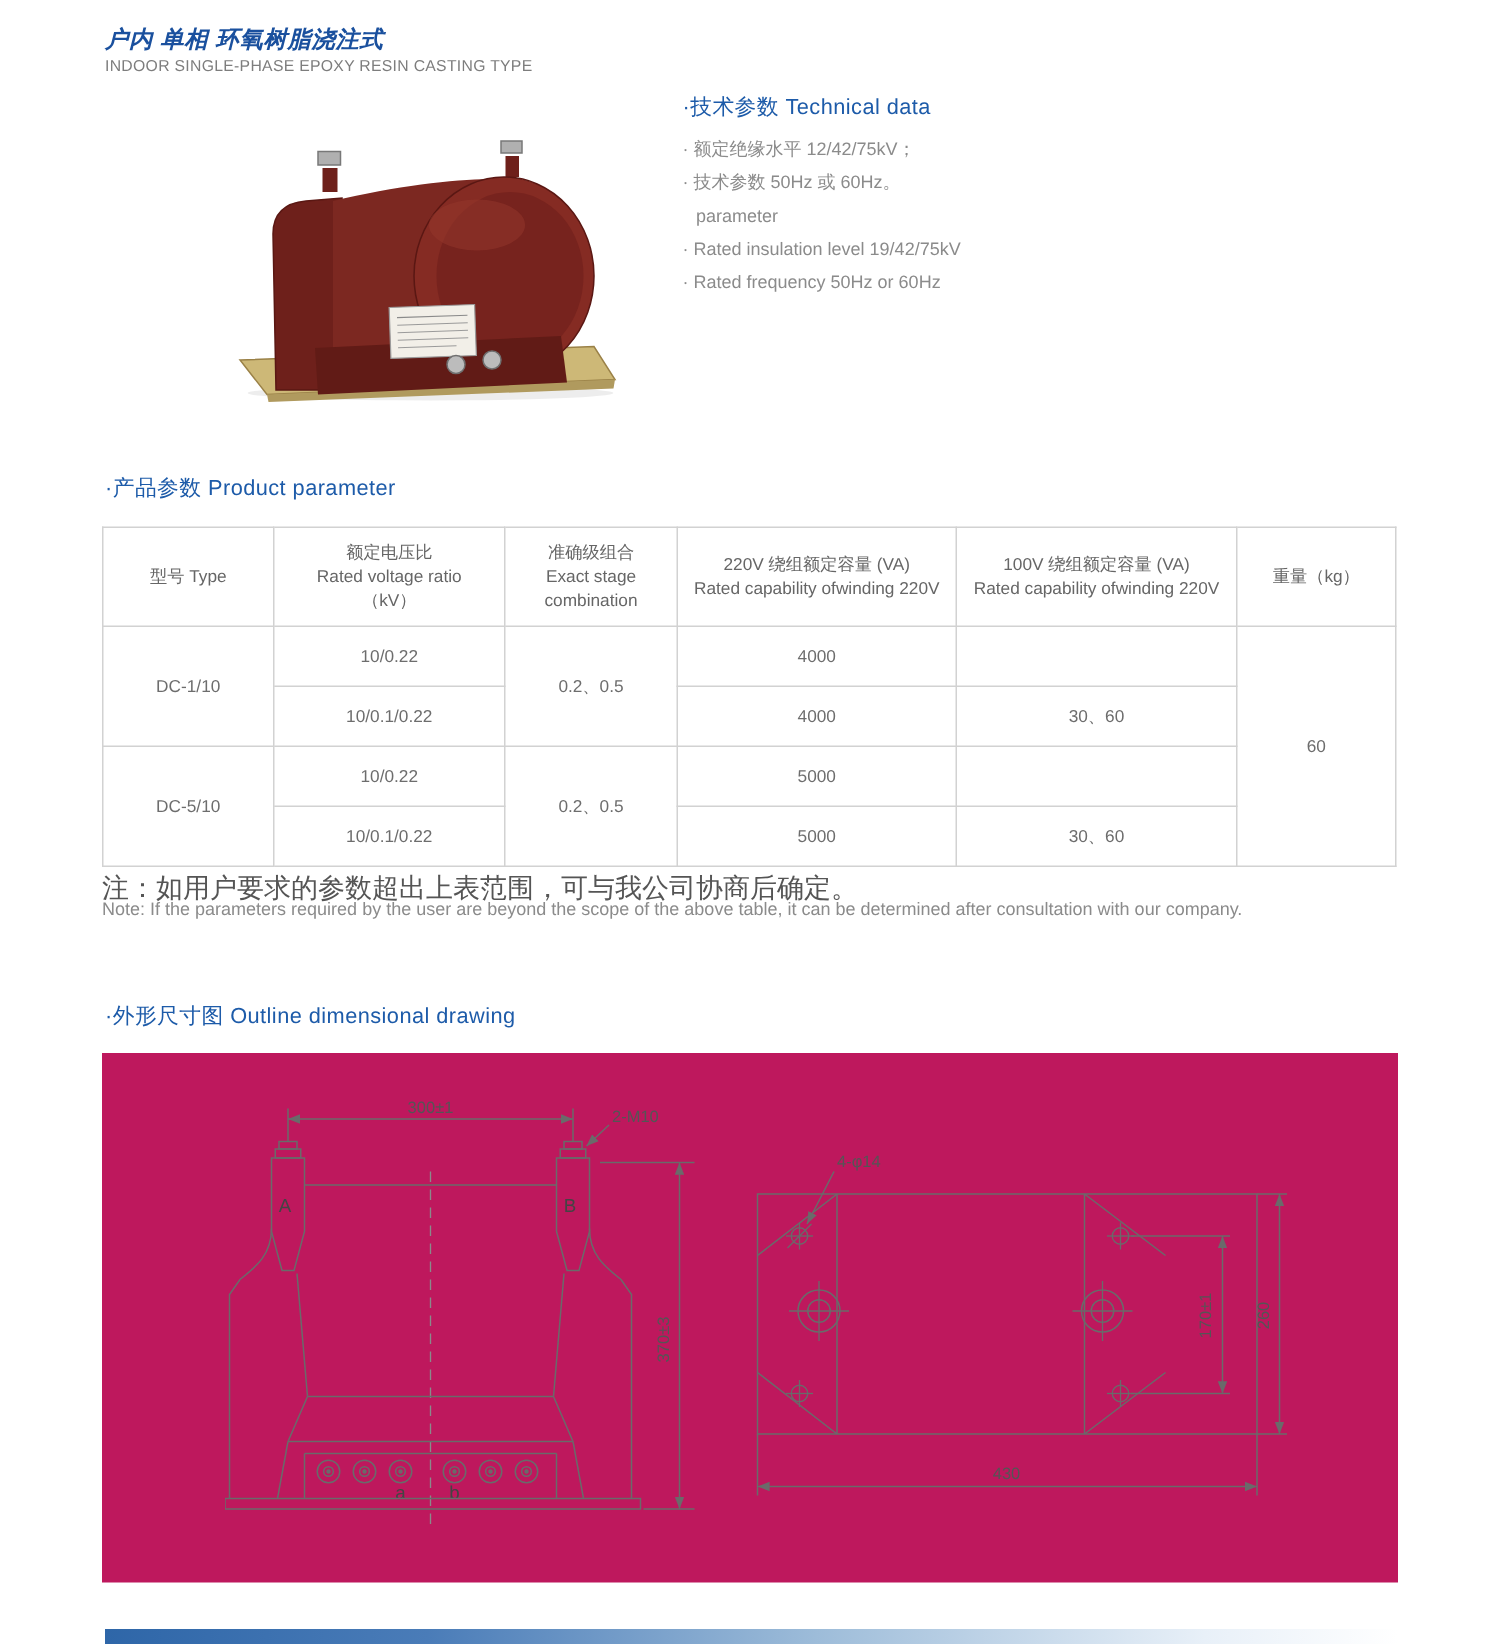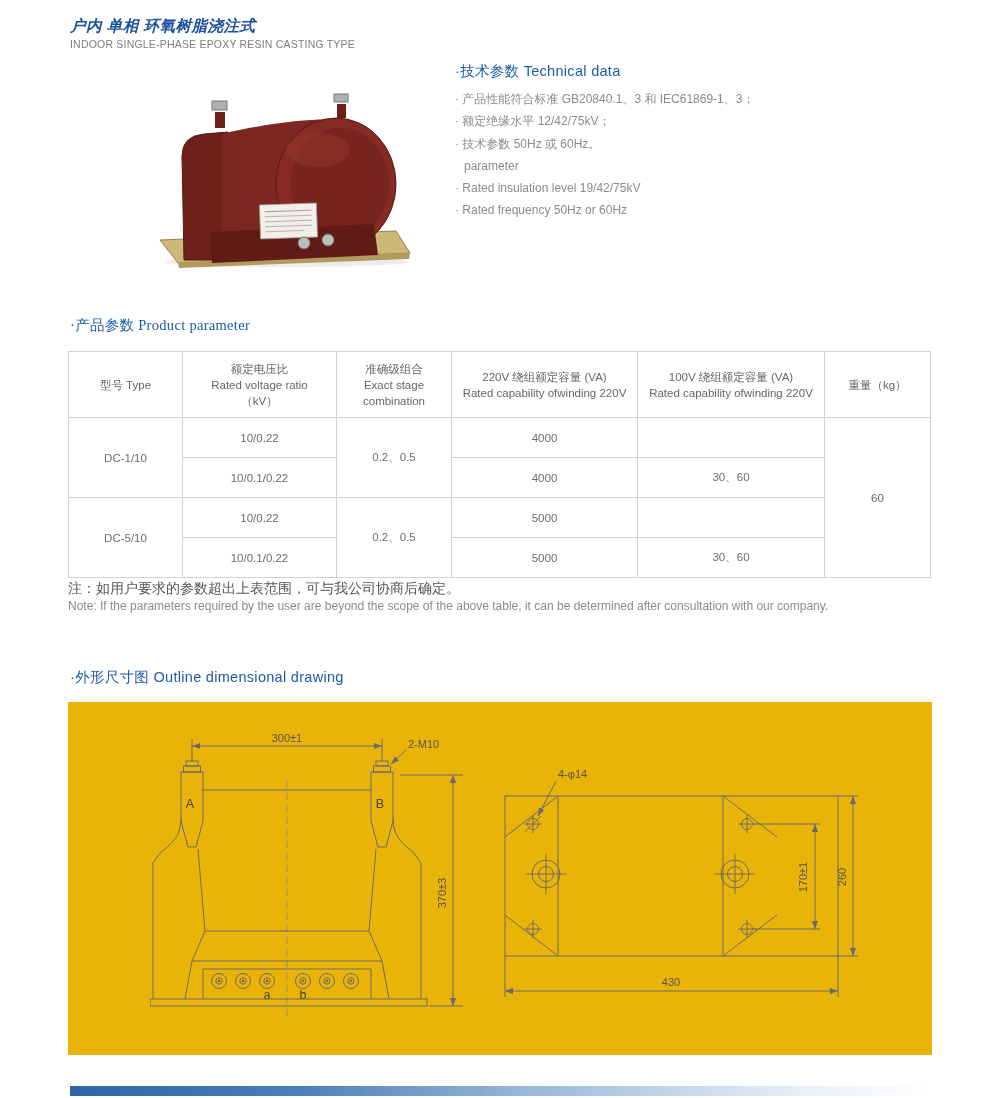--- a/index.html
+++ b/index.html
@@ -20,24 +20,24 @@
   .tech-list .ln.cont{padding-left:9px;}
   
   table.params{left:68px;top:351px;width:862px;border-collapse:collapse;table-layout:fixed;position:absolute;}
   table.params th,table.params td{
     border:1px solid #d2d2d2;color:#6d6d6d;font-weight:normal;
     text-align:center;vertical-align:middle;font-size:11.5px;
   }
   table.params th{height:63px;line-height:16px;white-space:pre-line;color:#666;}
   table.params td{height:37px;}
   
-  .note-zh{left:68px;top:580px;font-size:14px;color:#555;}
+  .note-zh{left:68px;top:580px;font-size:18px;color:#555;}
   .note-en{left:68px;top:599px;font-size:12px;color:#8b8b8b;}
   
-  .panel{left:68px;top:702px;width:864px;height:353px;background:#eab308;}
+  .panel{left:68px;top:702px;width:864px;height:353px;background:#be185d;}
   svg text{font-family:"Liberation Sans","DejaVu Sans",sans-serif;fill:#555;font-size:11px;}
   svg .lbl{font-size:12.5px;fill:#444;}
   
   .footer-bar{left:70px;top:1086px;width:862px;height:10px;
     background:linear-gradient(90deg,#2e66a8 0%,#4a7cb8 25%,#9dbcd9 55%,#e8f0f8 85%,#ffffff 100%);}
 </style>
 </head>
 <body>
 
 <div class="abs title">户内 单相 环氧树脂浇注式</div>
@@ -71,29 +71,28 @@
     <line x1="113" y1="134" x2="160" y2="134" stroke="#9a9a9a" stroke-width="0.7"></line>
     <line x1="113" y1="139" x2="152" y2="139" stroke="#9a9a9a" stroke-width="0.7"></line>
   </g>
 
   <circle cx="152" cy="151" r="6" fill="#bcbcbc" stroke="#6f6f6f"></circle>
   <circle cx="176" cy="148" r="6" fill="#bcbcbc" stroke="#6f6f6f"></circle>
 </svg>
 
 <div class="abs sec-head" style="left:455px;top:62px;text-align:center;">·技术参数 Technical data</div>
 <div class="abs tech-list">
-  <div class="ln">· 产品性能符合标准 GB20840.1、3 和 IEC61869-1、3；</div>
   <div class="ln">· 额定绝缘水平 12/42/75kV；</div>
   <div class="ln">· 技术参数 50Hz 或 60Hz。</div>
   <div class="ln cont">parameter</div>
   <div class="ln">· Rated insulation level 19/42/75kV</div>
   <div class="ln">· Rated frequency 50Hz or 60Hz</div>
 </div>
 
-<div class="abs sec-head" style="left:70px;top:316px;font-family:Liberation Serif, serif;">·产品参数 Product parameter</div>
+<div class="abs sec-head" style="left:70px;top:316px;">·产品参数 Product parameter</div>
 
 <table class="params">
   <colgroup>
     <col style="width:114px">
       <col style="width:154px">
       <col style="width:115px">
     <col style="width:186px">
       <col style="width:187px">
       <col style="width:106px">
   </colgroup>

